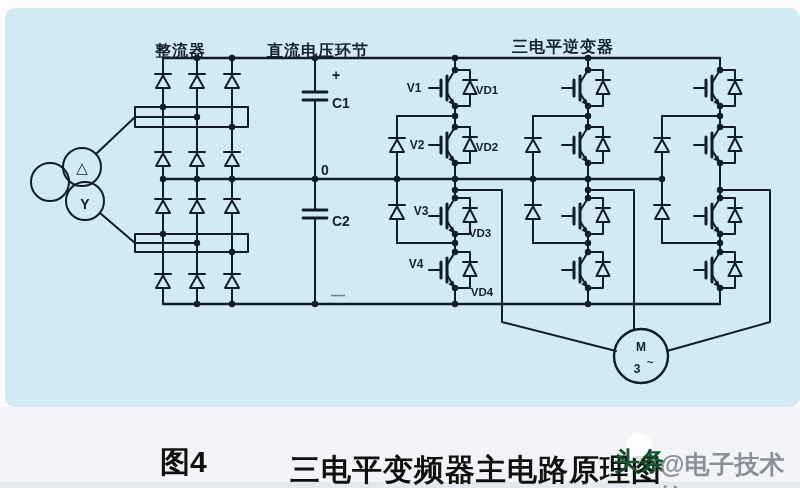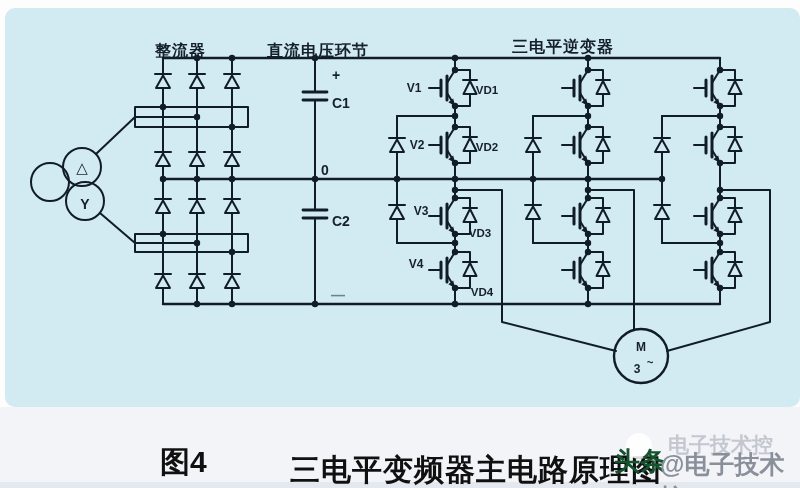--- a/index.html
+++ b/index.html
@@ -233,17 +233,16 @@
 </svg>
 
 
 <div class="caption-strip"></div>
 <div class="bottom-edge"></div>
 <div class="cap cap-fig">图4</div>
 <div class="cap cap-title">三电平变频器主电路原理图</div>
 
 
 <div class="wm-circle"></div>
-<div class="wm-ghost">电子技术控</div>
 <div class="wm-badge">头条</div>
 <div class="wm-handle">@电子技术控</div>
 
 </div>
 
 </body></html>

